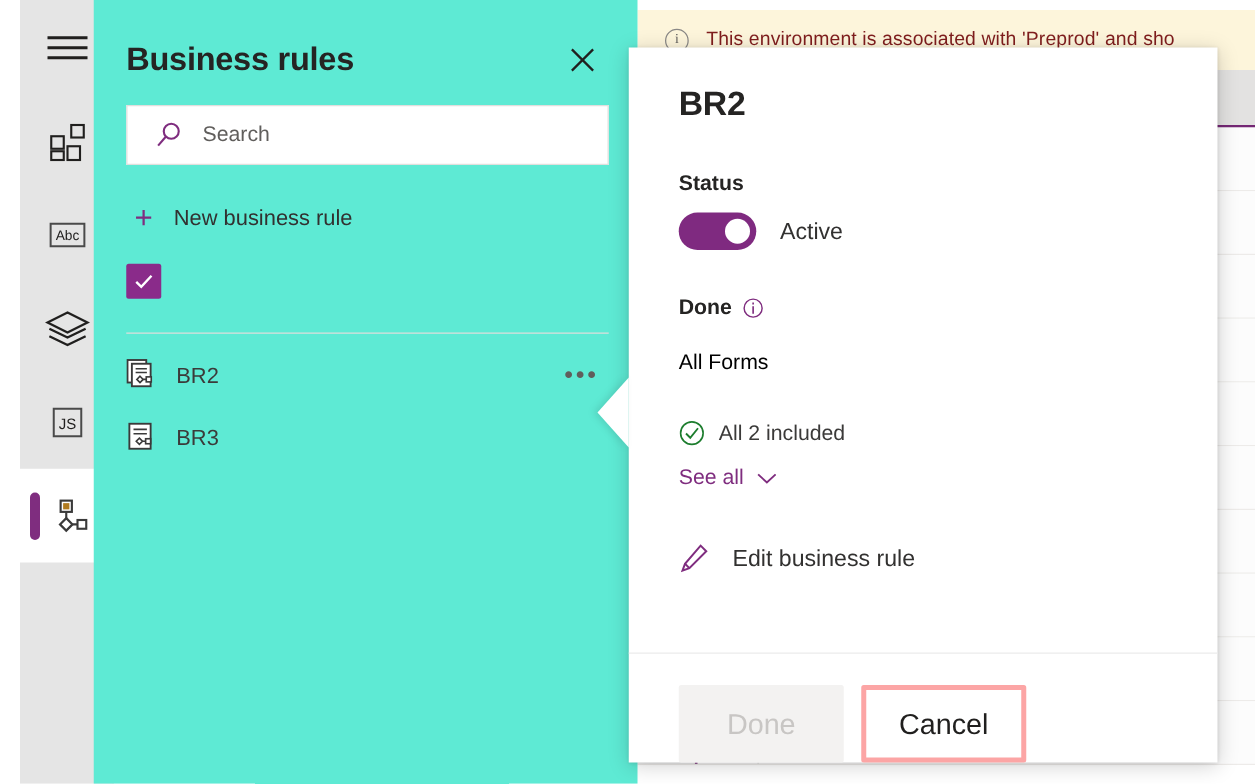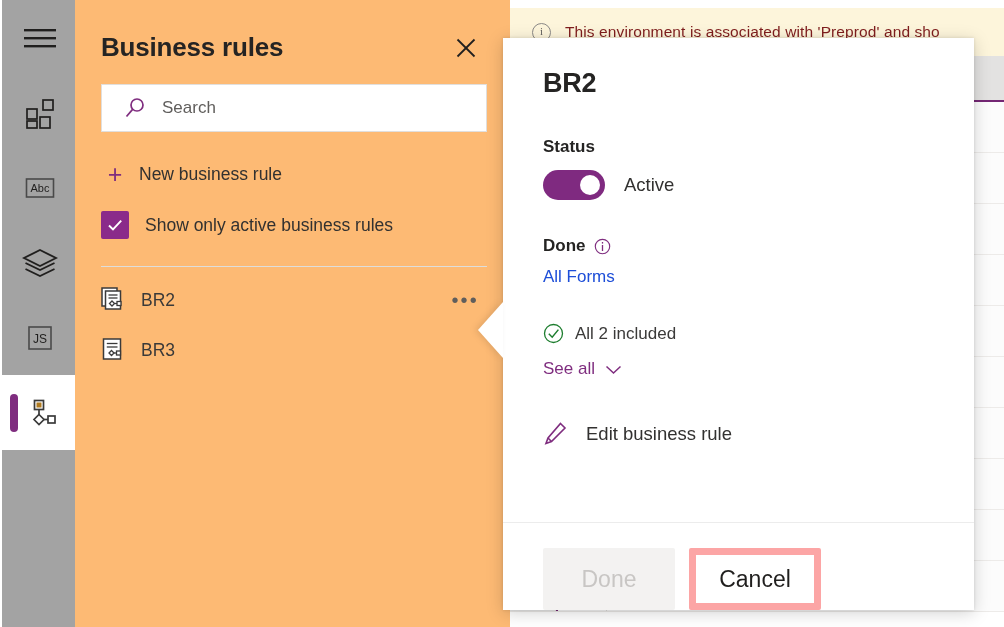--- a/index.html
+++ b/index.html
@@ -97,24 +97,24 @@
   .grid-row .row-label {
     font-size: 14px;
     color: #3b3a39;
     padding-left: 18px;
     white-space: nowrap;
   }
 
   
   #icon-rail {
     position: absolute;
-    left: 2px; top: 0;
+    left: 16px; top: 0;
     width: 75px;
     height: 627px;
-    background: #a3a3a3;
+    background: #e5e5e5;
     border-right: 1px solid #e6e4e2;
     box-sizing: border-box;
     z-index: 5;
   }
   .rail-item {
     position: relative;
     width: 75px;
     height: 75px;
     display: flex;
     align-items: center;
@@ -134,21 +134,21 @@
     background: #7f2d7f;
   }
   .rail-glyph { display: block; }
 
   
   #rules-panel {
     position: absolute;
     left: 75px; top: 0;
     width: 435px;
     height: 627px;
-    background: #fdba74;
+    background: #5eead4;
     z-index: 6;
     box-sizing: border-box;
   }
   .panel-header {
     display: flex;
     align-items: center;
     padding: 30px 28px 0 26px;
   }
   .panel-title {
     font-size: 26px;
@@ -306,21 +306,21 @@
   .toggle .knob {
     position: absolute;
     right: 5px; top: 5px;
     width: 20px; height: 20px;
     border-radius: 50%;
     background: #ffffff;
   }
   .toggle-label { margin-left: 19px; font-size: 18.5px; color: #323130; }
 
   .sec-scope { margin-top: 36px; }
-  .scope-value { margin-top: 11px; font-size: 17px; color: #1d4ed8; }
+  .scope-value { margin-top: 24px; font-size: 17px; color: #000000; }
 
   .sec-refcols { margin-top: 36px; }
   .refcols-value {
     margin-top: 11px;
     display: flex;
     align-items: center;
     font-size: 17px;
     color: #3b3a39;
   }
   .refcols-value .check-ico { margin-right: 11px; display: block; }
@@ -361,21 +361,21 @@
   }
   .btn-disabled {
     background: #f3f2f1;
     color: #c8c6c4;
     border: none;
     cursor: default;
   }
   .btn-secondary {
     background: #ffffff;
     color: #201f1e;
-    border: 7px solid #fca5a5;
+    border: 4px solid #fca5a5;
   }
 
   .info-glyph { display: block; }
 </style>
 </head>
 <body>
 
 <div id="app-background">
 
   <div class="notif-banner">
@@ -527,21 +527,20 @@
     <span class="plus">+</span>
     <span class="lbl">New business rule</span>
   </div>
 
   <div class="checkbox-row">
     <span class="cbx">
       <svg width="18" height="18" viewBox="0 0 18 18">
         <polyline points="3,9.5 7,13.5 15.2,4.6" fill="none" stroke="#ffffff" stroke-width="1.9"></polyline>
       </svg>
     </span>
-    <span class="lbl">Show only active business rules</span>
   </div>
 
   <div class="panel-divider"></div>
 
   <div class="rule-list">
 
     <div class="rule-item">
       <svg class="rule-ico" width="24" height="26" viewBox="0 0 24 26">
         <rect x="1" y="1" width="15" height="18" fill="#fff" stroke="#3a3a3a" stroke-width="1.5"></rect>
         <rect x="4.5" y="4" width="15" height="18" fill="#fff" stroke="#3a3a3a" stroke-width="1.5"></rect>

